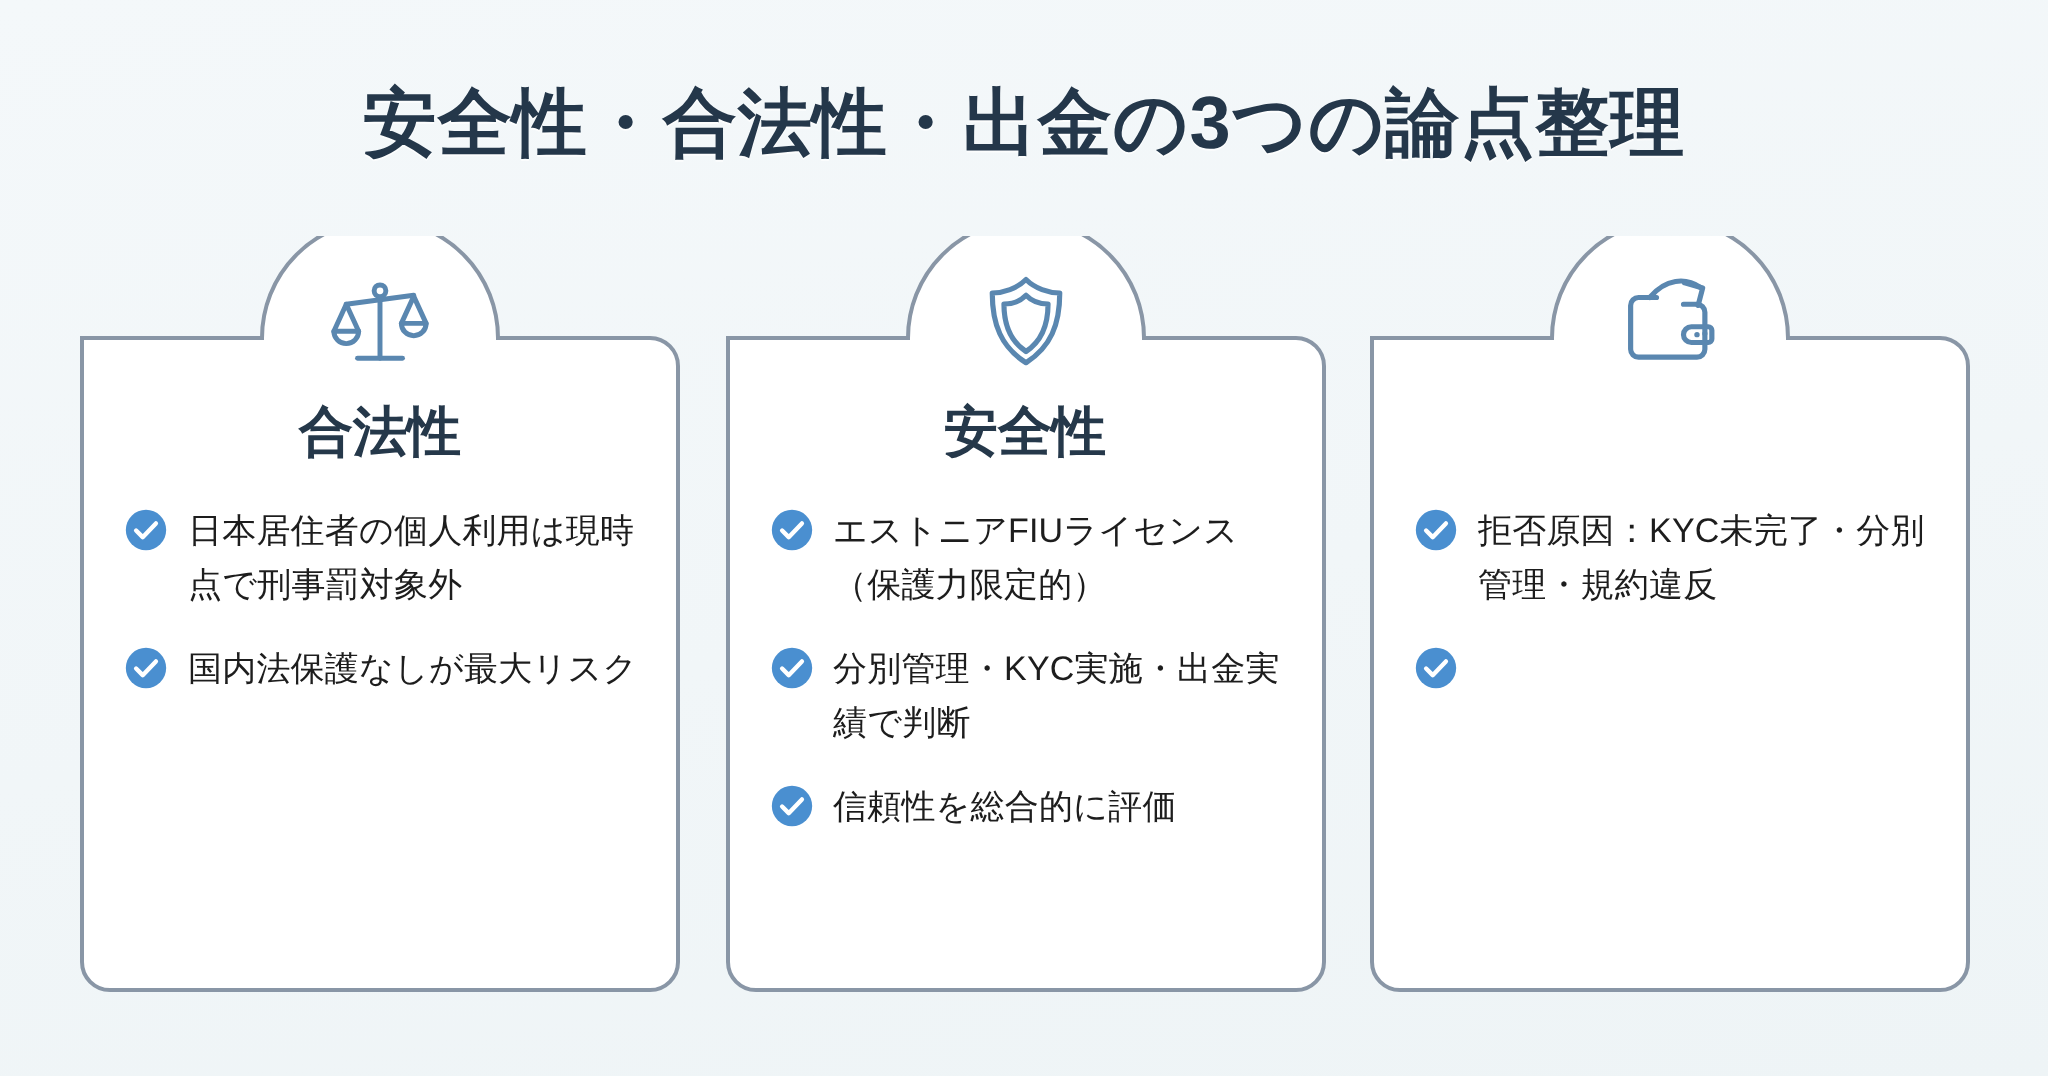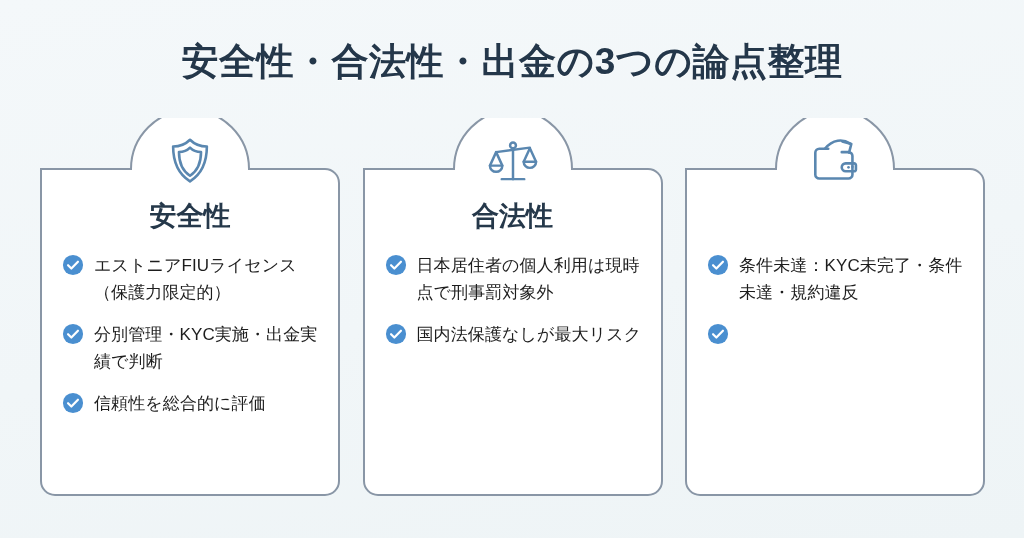--- a/index.html
+++ b/index.html
@@ -144,106 +144,106 @@
                  L 285 51
                  A 14 14 0 0 1 299 65
                  L 299 363
                  A 14 14 0 0 1 285 377
                  L 15 377
                  A 14 14 0 0 1 1 363
                  Z"></path>
       </svg>
 
       <div class="card-icon">
-        <svg viewBox="0 0 48 48" fill="none" stroke="#5a87b0" stroke-width="2.3" stroke-linecap="round" stroke-linejoin="round">
-          <path d="M24 6 C20 10 14 12 9 12 C9 26 13 36 24 43 C35 36 39 26 39 12 C34 12 28 10 24 6 Z"></path>
-          <path d="M24 13 C21.5 15.6 17.5 16.9 14.2 16.9 C14.2 26.6 17 33.4 24 38 C31 33.4 33.8 26.6 33.8 16.9 C30.5 16.9 26.5 15.6 24 13 Z"></path>
+        <svg viewBox="0 0 48 48" fill="none" stroke="#5a87b0" stroke-width="2.2" stroke-linecap="round" stroke-linejoin="round">
+          <line x1="24" y1="13" x2="24" y2="41"></line>
+          <line x1="14" y1="41" x2="34" y2="41"></line>
+          <circle cx="24" cy="11" r="2.6" fill="#ffffff"></circle>
+          <line x1="9" y1="17" x2="39" y2="13"></line>
+          <path d="M3.5 29 L9 17 L14.5 29"></path>
+          <path d="M3.5 29 A 5.5 5.5 0 0 0 14.5 29 Z" fill="none"></path>
+          <path d="M33.5 25.5 L39 13.5 L44.5 25.5"></path>
+          <path d="M33.5 25.5 A 5.5 5.5 0 0 0 44.5 25.5 Z" fill="none"></path>
         </svg>
       </div>
 
-      <div class="card-title">安全性</div>
+      <div class="card-title">合法性</div>
 
       <ul class="bullets">
         <li class="bullet">
           <span class="check-icon">
             <svg viewBox="0 0 24 24">
               <circle cx="12" cy="12" r="11" fill="#4a8fd0"></circle>
               <path d="M6.6 12.3 L10.2 15.9 L17.4 8.4" fill="none" stroke="#ffffff" stroke-width="2.4" stroke-linecap="round" stroke-linejoin="round"></path>
             </svg>
           </span>
-          <span class="bullet-text">エストニアFIUライセンス（保護力限定的）</span>
-        </li>
-        <li class="bullet">
-          <span class="check-icon">
-            <svg viewBox="0 0 24 24">
-              <circle cx="12" cy="12" r="11" fill="#4a8fd0"></circle>
-              <path d="M6.6 12.3 L10.2 15.9 L17.4 8.4" fill="none" stroke="#ffffff" stroke-width="2.4" stroke-linecap="round" stroke-linejoin="round"></path>
-            </svg>
-          </span>
-          <span class="bullet-text">分別管理・KYC実施・出金実績で判断</span>
-        </li>
-        <li class="bullet">
-          <span class="check-icon">
-            <svg viewBox="0 0 24 24">
-              <circle cx="12" cy="12" r="11" fill="#4a8fd0"></circle>
-              <path d="M6.6 12.3 L10.2 15.9 L17.4 8.4" fill="none" stroke="#ffffff" stroke-width="2.4" stroke-linecap="round" stroke-linejoin="round"></path>
-            </svg>
-          </span>
-          <span class="bullet-text">信頼性を総合的に評価</span>
+          <span class="bullet-text">日本居住者の個人利用は現時点で刑事罰対象外</span>
+        </li>
+        <li class="bullet">
+          <span class="check-icon">
+            <svg viewBox="0 0 24 24">
+              <circle cx="12" cy="12" r="11" fill="#4a8fd0"></circle>
+              <path d="M6.6 12.3 L10.2 15.9 L17.4 8.4" fill="none" stroke="#ffffff" stroke-width="2.4" stroke-linecap="round" stroke-linejoin="round"></path>
+            </svg>
+          </span>
+          <span class="bullet-text">国内法保護なしが最大リスク</span>
         </li>
       </ul>
     </div>
 
     <div class="card">
       <svg class="card-shape" viewBox="0 0 300 378">
         <path d="M 1 51
                  L 91 51
                  A 59 59 0 0 1 209 51
                  L 285 51
                  A 14 14 0 0 1 299 65
                  L 299 363
                  A 14 14 0 0 1 285 377
                  L 15 377
                  A 14 14 0 0 1 1 363
                  Z"></path>
       </svg>
 
       <div class="card-icon">
-        <svg viewBox="0 0 48 48" fill="none" stroke="#5a87b0" stroke-width="2.2" stroke-linecap="round" stroke-linejoin="round">
-          <line x1="24" y1="13" x2="24" y2="41"></line>
-          <line x1="14" y1="41" x2="34" y2="41"></line>
-          <circle cx="24" cy="11" r="2.6" fill="#ffffff"></circle>
-          <line x1="9" y1="17" x2="39" y2="13"></line>
-          <path d="M3.5 29 L9 17 L14.5 29"></path>
-          <path d="M3.5 29 A 5.5 5.5 0 0 0 14.5 29 Z" fill="none"></path>
-          <path d="M33.5 25.5 L39 13.5 L44.5 25.5"></path>
-          <path d="M33.5 25.5 A 5.5 5.5 0 0 0 44.5 25.5 Z" fill="none"></path>
+        <svg viewBox="0 0 48 48" fill="none" stroke="#5a87b0" stroke-width="2.3" stroke-linecap="round" stroke-linejoin="round">
+          <path d="M24 6 C20 10 14 12 9 12 C9 26 13 36 24 43 C35 36 39 26 39 12 C34 12 28 10 24 6 Z"></path>
+          <path d="M24 13 C21.5 15.6 17.5 16.9 14.2 16.9 C14.2 26.6 17 33.4 24 38 C31 33.4 33.8 26.6 33.8 16.9 C30.5 16.9 26.5 15.6 24 13 Z"></path>
         </svg>
       </div>
 
-      <div class="card-title">合法性</div>
+      <div class="card-title">安全性</div>
 
       <ul class="bullets">
         <li class="bullet">
           <span class="check-icon">
             <svg viewBox="0 0 24 24">
               <circle cx="12" cy="12" r="11" fill="#4a8fd0"></circle>
               <path d="M6.6 12.3 L10.2 15.9 L17.4 8.4" fill="none" stroke="#ffffff" stroke-width="2.4" stroke-linecap="round" stroke-linejoin="round"></path>
             </svg>
           </span>
-          <span class="bullet-text">日本居住者の個人利用は現時点で刑事罰対象外</span>
-        </li>
-        <li class="bullet">
-          <span class="check-icon">
-            <svg viewBox="0 0 24 24">
-              <circle cx="12" cy="12" r="11" fill="#4a8fd0"></circle>
-              <path d="M6.6 12.3 L10.2 15.9 L17.4 8.4" fill="none" stroke="#ffffff" stroke-width="2.4" stroke-linecap="round" stroke-linejoin="round"></path>
-            </svg>
-          </span>
-          <span class="bullet-text">国内法保護なしが最大リスク</span>
+          <span class="bullet-text">エストニアFIUライセンス（保護力限定的）</span>
+        </li>
+        <li class="bullet">
+          <span class="check-icon">
+            <svg viewBox="0 0 24 24">
+              <circle cx="12" cy="12" r="11" fill="#4a8fd0"></circle>
+              <path d="M6.6 12.3 L10.2 15.9 L17.4 8.4" fill="none" stroke="#ffffff" stroke-width="2.4" stroke-linecap="round" stroke-linejoin="round"></path>
+            </svg>
+          </span>
+          <span class="bullet-text">分別管理・KYC実施・出金実績で判断</span>
+        </li>
+        <li class="bullet">
+          <span class="check-icon">
+            <svg viewBox="0 0 24 24">
+              <circle cx="12" cy="12" r="11" fill="#4a8fd0"></circle>
+              <path d="M6.6 12.3 L10.2 15.9 L17.4 8.4" fill="none" stroke="#ffffff" stroke-width="2.4" stroke-linecap="round" stroke-linejoin="round"></path>
+            </svg>
+          </span>
+          <span class="bullet-text">信頼性を総合的に評価</span>
         </li>
       </ul>
     </div>
 
     <div class="card">
       <svg class="card-shape" viewBox="0 0 300 378">
         <path d="M 1 51
                  L 91 51
                  A 59 59 0 0 1 209 51
                  L 285 51
@@ -268,21 +268,21 @@
 
 
       <ul class="bullets">
         <li class="bullet">
           <span class="check-icon">
             <svg viewBox="0 0 24 24">
               <circle cx="12" cy="12" r="11" fill="#4a8fd0"></circle>
               <path d="M6.6 12.3 L10.2 15.9 L17.4 8.4" fill="none" stroke="#ffffff" stroke-width="2.4" stroke-linecap="round" stroke-linejoin="round"></path>
             </svg>
           </span>
-          <span class="bullet-text">条件未達：KYC未完了・条件未達・規約違反</span>
+          <span class="bullet-text">拒否原因：KYC未完了・分別管理・規約違反</span>
         </li>
         <li class="bullet">
           <span class="check-icon">
             <svg viewBox="0 0 24 24">
               <circle cx="12" cy="12" r="11" fill="#4a8fd0"></circle>
               <path d="M6.6 12.3 L10.2 15.9 L17.4 8.4" fill="none" stroke="#ffffff" stroke-width="2.4" stroke-linecap="round" stroke-linejoin="round"></path>
             </svg>
           </span>
         </li>
       </ul>

